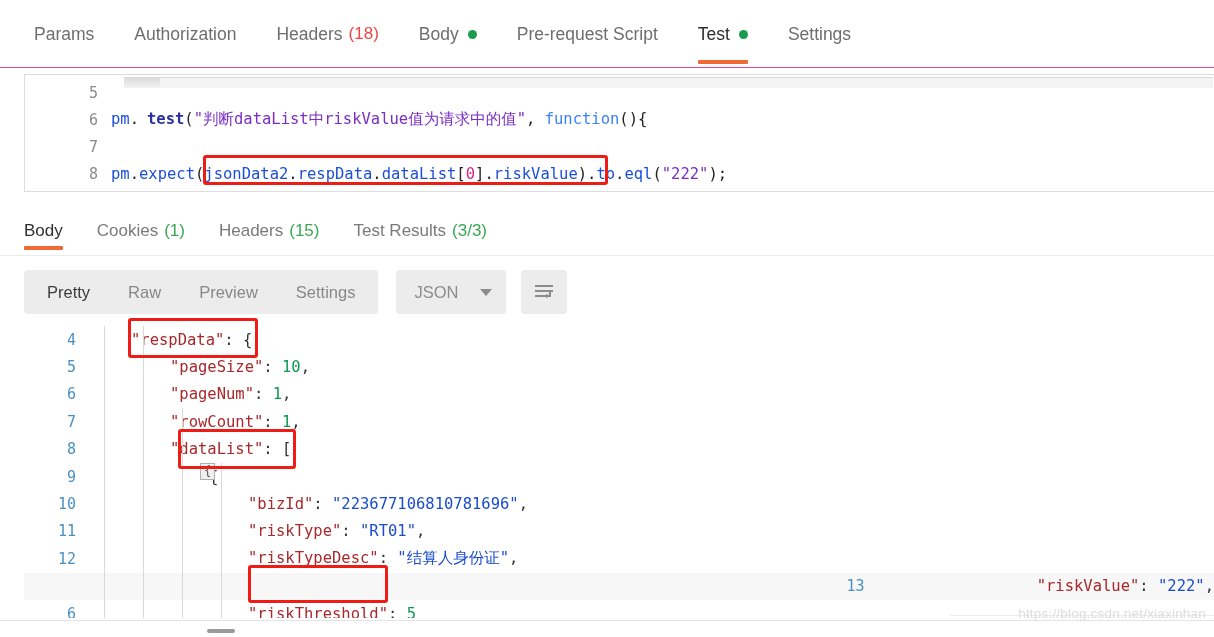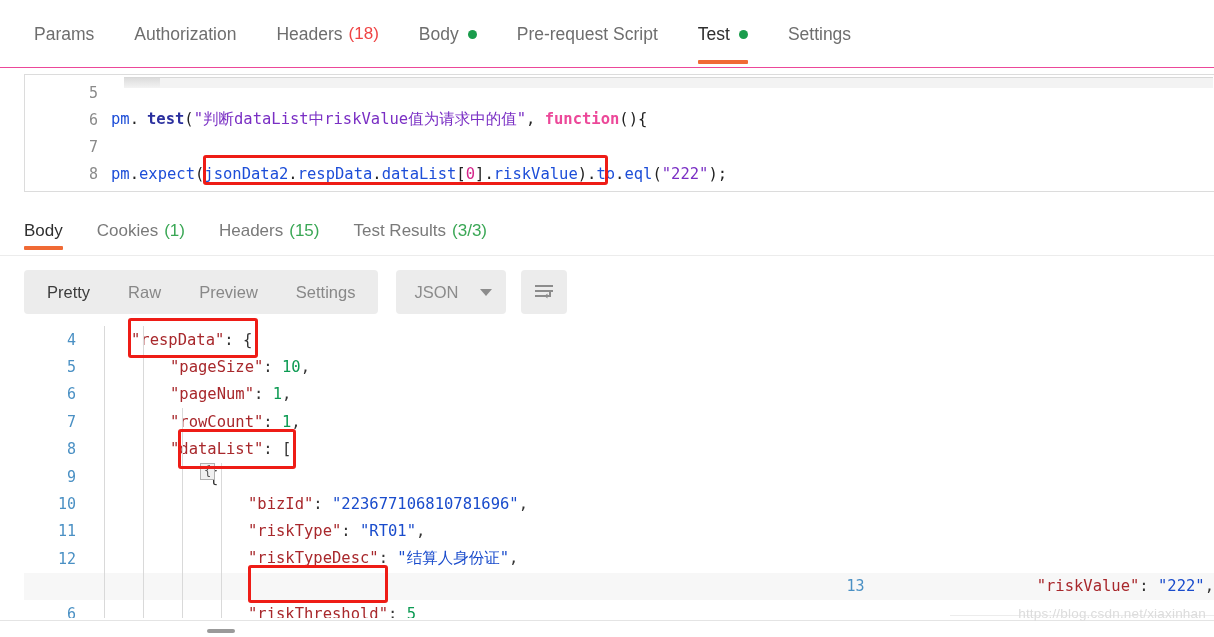--- a/index.html
+++ b/index.html
@@ -112,21 +112,21 @@
     box-sizing: border-box;
   }
   .code-text { white-space: pre; }
 
   
   .t-obj   { color: #1d4ed8; }
   .t-fn    { color: #2a2f9e; font-weight: bold; margin-left: 8px; }
   .t-plain { color: #222222; }
   .t-str   { color: #7a2fc4; }
   .t-num   { color: #d4268b; }
-  .t-kw    { color: #ec4899; font-weight: bold; }
+  .t-kw    { color: #3b82f6; font-weight: normal; }
 
   .hl-box {
     position: absolute;
     border: 3px solid #ee1c16;
     border-radius: 3px;
     pointer-events: none;
     box-sizing: border-box;
   }
 
   

